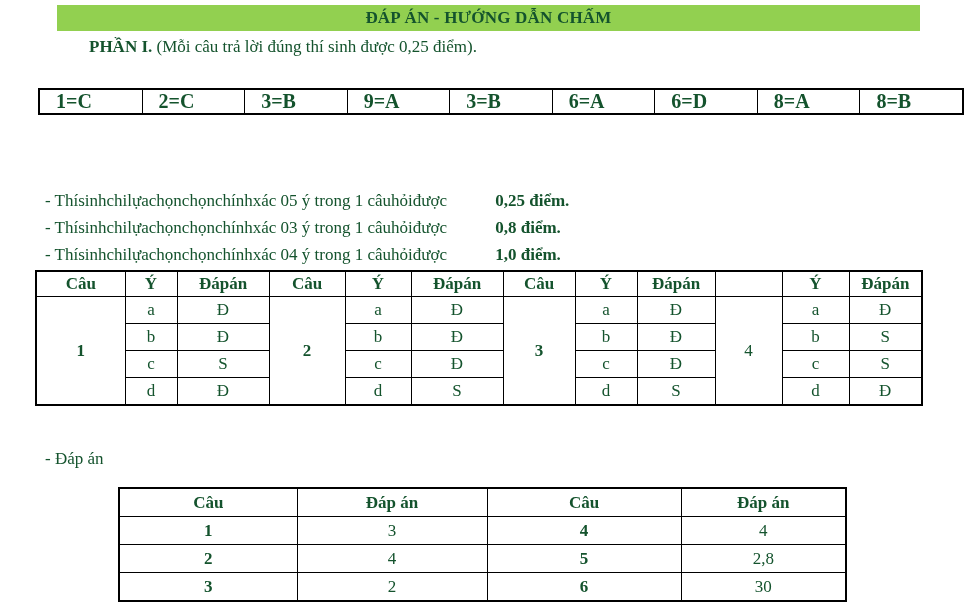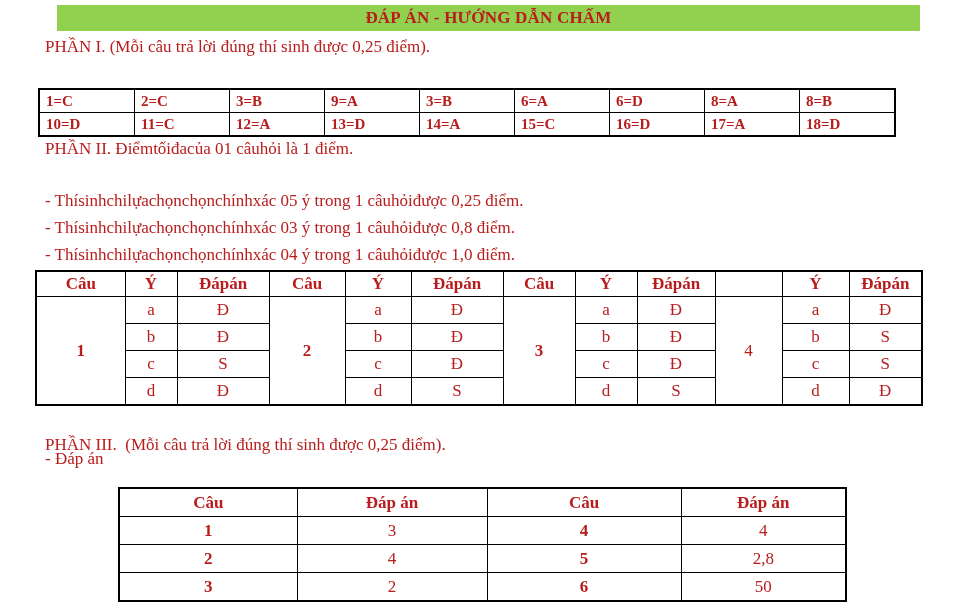--- a/index.html
+++ b/index.html
@@ -1,36 +1,36 @@
 <!DOCTYPE html>
 <html><head>
 <meta charset="utf-8">
 <style>
   html,body { margin:0; padding:0; background:#ffffff; }
   .page {
     position:relative; width:964px; height:613px; background:#ffffff;
-    font-family:"Liberation Serif", serif; color:#b91c1c;
+    font-family:"Liberation Serif", serif; color:#14532d;
     overflow:hidden;
   }
   .title-bar {
     position:absolute; left:57px; top:5px; width:863px; height:26px;
     display:flex; align-items:center; justify-content:center;
     font-weight:bold; font-size:17px; letter-spacing:0.2px;
   }
   .para { position:absolute; font-size:17px; white-space:nowrap; }
-  .b { font-weight:normal; }
+  .b { font-weight:bold;margin-left:44px; }
   table { border-collapse:collapse; position:absolute; table-layout:fixed; }
   td, th { border:1px solid #000; padding:0; vertical-align:middle; overflow:hidden; }
   table { border:2px solid #000; }
 
   
   .t1 { left:38px; top:88px; }
   .t1 td {
-    width:88px; height:22px; font-weight:bold; font-size:15px;
-    text-align:left; padding-left:6px;
+    width:88px; height:22px; font-weight:bold; font-size:20px;
+    text-align:left; padding-left:16px;
   }
 
   
   .t2 { left:35px; top:270px; text-align:center; font-size:17px; }
   .t2 .hdr td { height:24px; font-weight:bold; }
   .t2 .row td { height:26px; }
   .t2 .qnum { font-weight:bold; font-size:17px; }
   .t2 .qnum-plain { font-weight:normal; font-size:17px; }
 
   
@@ -58,37 +58,23 @@
       <td>1=C</td>
       <td>2=C</td>
       <td>3=B</td>
       <td>9=A</td>
       <td>3=B</td>
       <td>6=A</td>
       <td>6=D</td>
       <td>8=A</td>
       <td>8=B</td>
     </tr>
-    <tr>
-      <td>10=D</td>
-      <td>11=C</td>
-      <td>12=A</td>
-      <td>13=D</td>
-      <td>14=A</td>
-      <td>15=C</td>
-      <td>16=D</td>
-      <td>17=A</td>
-      <td>18=D</td>
-    </tr>
   </tbody>
     </table>
 
-  <div class="para" style="left:45px; top:139px;">
-    <span class="b">PHẦN II.</span><span> Điểmtốiđacủa 01 câuhỏi là </span><span class="b">1 điểm.</span>
-  </div>
 
   <div class="para" style="left:45px; top:191px;">
     <span>- Thísinhchilựachọnchọnchínhxác 05 ý trong 1 câuhỏiđược </span><span class="b">0,25 điểm.</span>
   </div>
   <div class="para" style="left:45px; top:218px;">
     <span>- Thísinhchilựachọnchọnchínhxác 03 ý trong 1 câuhỏiđược </span><span class="b">0,8 điểm.</span>
   </div>
   <div class="para" style="left:45px; top:245px;text-align:center;">
     <span>- Thísinhchilựachọnchọnchínhxác 04 ý trong 1 câuhỏiđược </span><span class="b">1,0 điểm.</span>
   </div>
@@ -163,23 +149,20 @@
       <td>d</td>
       <td>S</td>
       <td>d</td>
       <td>S</td>
       <td>d</td>
       <td>Đ</td>
     </tr>
   </tbody>
     </table>
 
-  <div class="para" style="left:45px; top:435px;">
-    <span class="b">PHẦN III.</span>&nbsp;<span> (Mỗi câu trả lời đúng thí sinh được 0,25 điểm).</span>
-  </div>
   <div class="para" style="left:45px; top:449px;">- Đáp án</div>
 
   <table class="t3">
     <colgroup>
       <col style="width:178px">
         <col style="width:190px">
         <col style="width:194px">
         <col style="width:165px">
     </colgroup>
     <tbody>
@@ -198,18 +181,18 @@
     <tr class="row">
       <td class="qcol">2</td>
       <td>4</td>
       <td class="qcol">5</td>
       <td>2,8</td>
     </tr>
     <tr class="row">
       <td class="qcol">3</td>
       <td>2</td>
       <td class="qcol">6</td>
-      <td>50</td>
+      <td>30</td>
     </tr>
   </tbody>
     </table>
 
 </div>
 
 </body></html>

